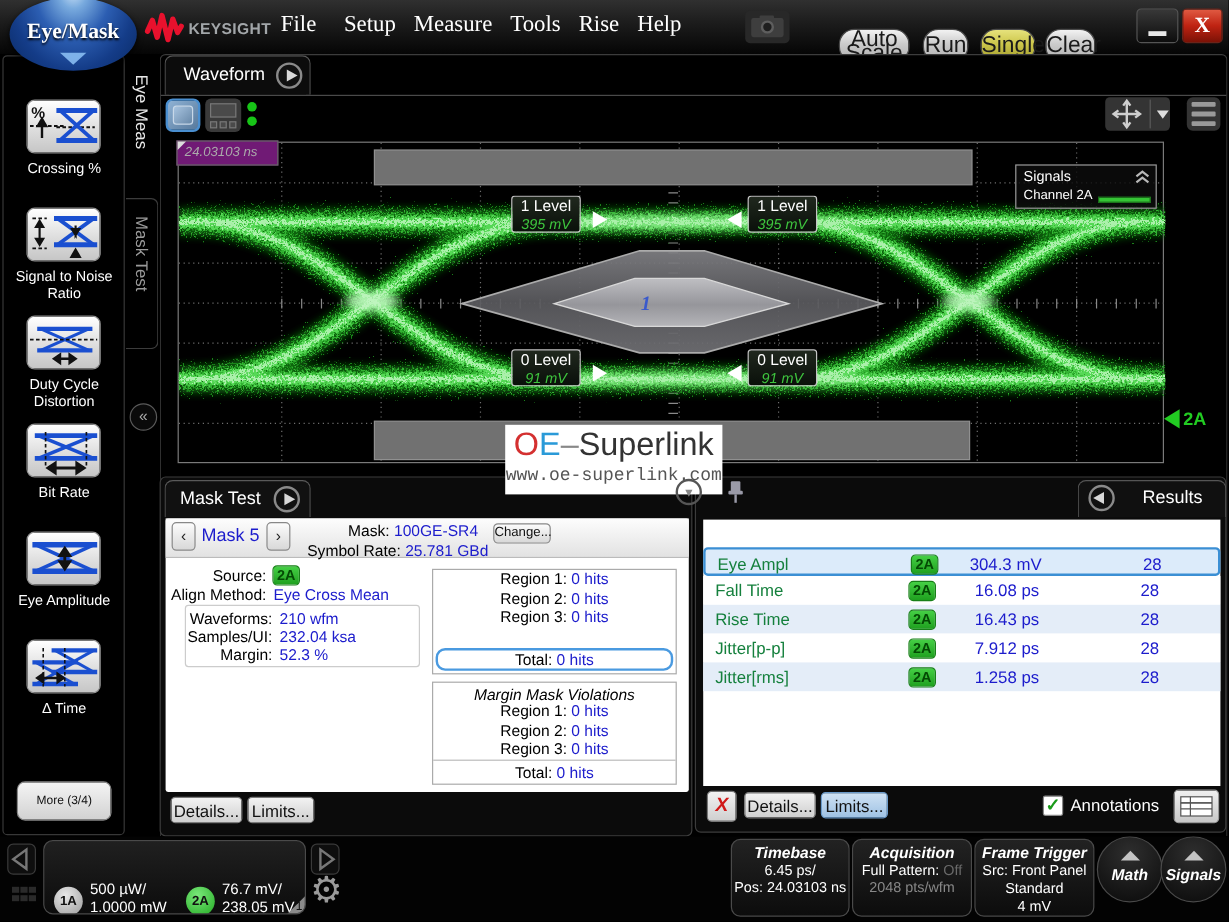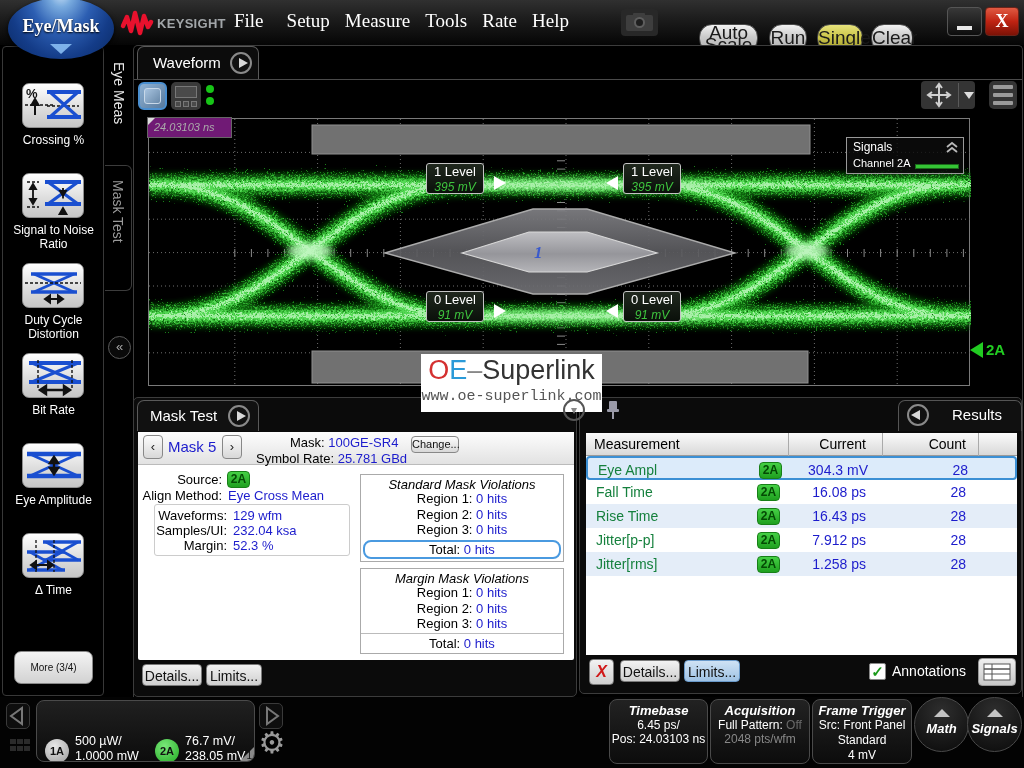--- a/index.html
+++ b/index.html
@@ -153,21 +153,21 @@
 
 #wm { position:absolute; left:421px; top:354px; width:181px; height:58px; background:#fff; text-align:center; }
 #wm .l1 { font-size:27px; letter-spacing:0px; margin-top:1px; color:#333; }
 #wm .l2 { font-family:"Liberation Mono",monospace; font-size:15px; color:#555; margin-top:2px; }
 </style>
 </head>
 <body>
 <div id="root">
 
   <div class="abs" id="topbar"></div>
-  <div class="abs" id="menu"><span>File</span><span>Setup</span><span>Measure</span><span>Tools</span><span>Rate</span><span>Help</span></div>
+  <div class="abs" id="menu"><span>File</span><span>Setup</span><span>Measure</span><span>Tools</span><span>Rise</span><span>Help</span></div>
   <div class="abs oval"></div>
   <div class="abs ovalText">Eye/Mask</div>
   <div class="abs ovalChev"></div>
   <svg class="abs" style="left:119px;top:9px;" width="112" height="28">
     <polyline points="4,17 8,8 12,22 16,4 21,24 25,7 29,18 32,13" fill="none" stroke="#e8112d" stroke-width="4.5" stroke-linejoin="round" stroke-linecap="round"></polyline>
     <text x="38" y="19" font-family="Liberation Sans" font-size="13" font-weight="bold" letter-spacing="0.3" fill="#a2a6a9">KEYSIGHT</text>
   </svg>
   <div class="abs" id="camera">
     <div style="position:absolute;left:5px;top:6px;width:27px;height:16px;background:#3e3e3e;border-radius:2px;"></div>
     <div style="position:absolute;left:12px;top:4px;width:12px;height:4px;background:#3e3e3e;border-radius:1px;"></div>
@@ -504,28 +504,27 @@
         <div style="position:absolute;left:152px;top:3px;">Mask: <span class="blue">100GE-SR4</span></div>
         <div id="chgBtn">Change...</div>
         <div style="position:absolute;left:118px;top:19px;">Symbol Rate: <span class="blue">25.781 GBd</span></div>
       </div>
       <div style="position:absolute;left:0px;top:40px;width:84px;text-align:right;">Source:</div>
       <div style="position:absolute;left:89px;top:39px;" class="badge2a">2A</div>
       <div style="position:absolute;left:0px;top:56px;width:84px;text-align:right;">Align Method:</div>
       <div class="blue" style="position:absolute;left:90px;top:56px;">Eye Cross Mean</div>
       <div style="position:absolute;left:16px;top:72px;width:196px;height:52px;border:1px solid #ccc;border-radius:3px;">
         <div style="position:absolute;left:0px;top:3px;width:72px;text-align:right;">Waveforms:</div>
-        <div class="blue" style="position:absolute;left:78px;top:3px;">129 wfm</div>
+        <div class="blue" style="position:absolute;left:78px;top:3px;">210 wfm</div>
         <div style="position:absolute;left:0px;top:18px;width:72px;text-align:right;">Samples/UI:</div>
         <div class="blue" style="position:absolute;left:78px;top:18px;">232.04 ksa</div>
         <div style="position:absolute;left:0px;top:33px;width:72px;text-align:right;">Margin:</div>
         <div class="blue" style="position:absolute;left:78px;top:33px;">52.3 %</div>
       </div>
       <div class="vioBox" style="top:42px;height:88px;">
-        <div class="hd">Standard Mask Violations</div>
         <div class="vioRow">Region 1: <span class="blue">0 hits</span></div>
         <div class="vioRow">Region 2: <span class="blue">0 hits</span></div>
         <div class="vioRow">Region 3: <span class="blue">0 hits</span></div>
         <div id="totBox">Total: <span class="blue">0 hits</span></div>
       </div>
       <div class="vioBox" style="top:136px;height:86px;">
         <div class="hd">Margin Mask Violations</div>
         <div class="vioRow">Region 1: <span class="blue">0 hits</span></div>
         <div class="vioRow">Region 2: <span class="blue">0 hits</span></div>
         <div class="vioRow" style="border-bottom:1px solid #bbb;height:18px;">Region 3: <span class="blue">0 hits</span></div>
@@ -534,28 +533,20 @@
     </div>
     <div class="btnGray" style="left:8px;top:266px;width:60px;">Details...</div>
     <div class="btnGray" style="left:72px;top:266px;width:56px;">Limits...</div>
   </div>
 
   <div class="abs" id="resultsPanel">
     <div style="position:absolute;left:318px;top:2px;width:124px;height:31px;background:#101010;border:1px solid #555;border-bottom:none;border-radius:7px 7px 0 0;"></div>
     <div class="playCirc" style="left:327px;top:6px;transform:scaleX(-1);"></div>
     <div id="resHead">Results</div>
     <div id="resTable">
-      <div id="resTH">
-        <div style="position:absolute;left:8px;top:3px;">Measurement</div>
-        <div style="position:absolute;left:150px;top:3px;width:130px;text-align:right;">Current</div>
-        <div style="position:absolute;left:290px;top:3px;width:90px;text-align:right;">Count</div>
-        <div class="colsep" style="left:202px;"></div>
-        <div class="colsep" style="left:296px;"></div>
-        <div class="colsep" style="left:392px;"></div>
-      </div>
       <div class="rrow" style="top:23px;background:#dcebfa;border:2px solid #3b8fd4;border-radius:4px;">
           <span class="nm">Eye Ampl</span>
           <span class="bg"><span class="badge2a">2A</span></span>
           <span class="cur">304.3 mV</span>
           <span class="cnt">28</span>
         </div>
         <div class="rrow" style="top:47px;background:#fff;">
           <span class="nm">Fall Time</span>
           <span class="bg"><span class="badge2a">2A</span></span>
           <span class="cur">16.08 ps</span>

